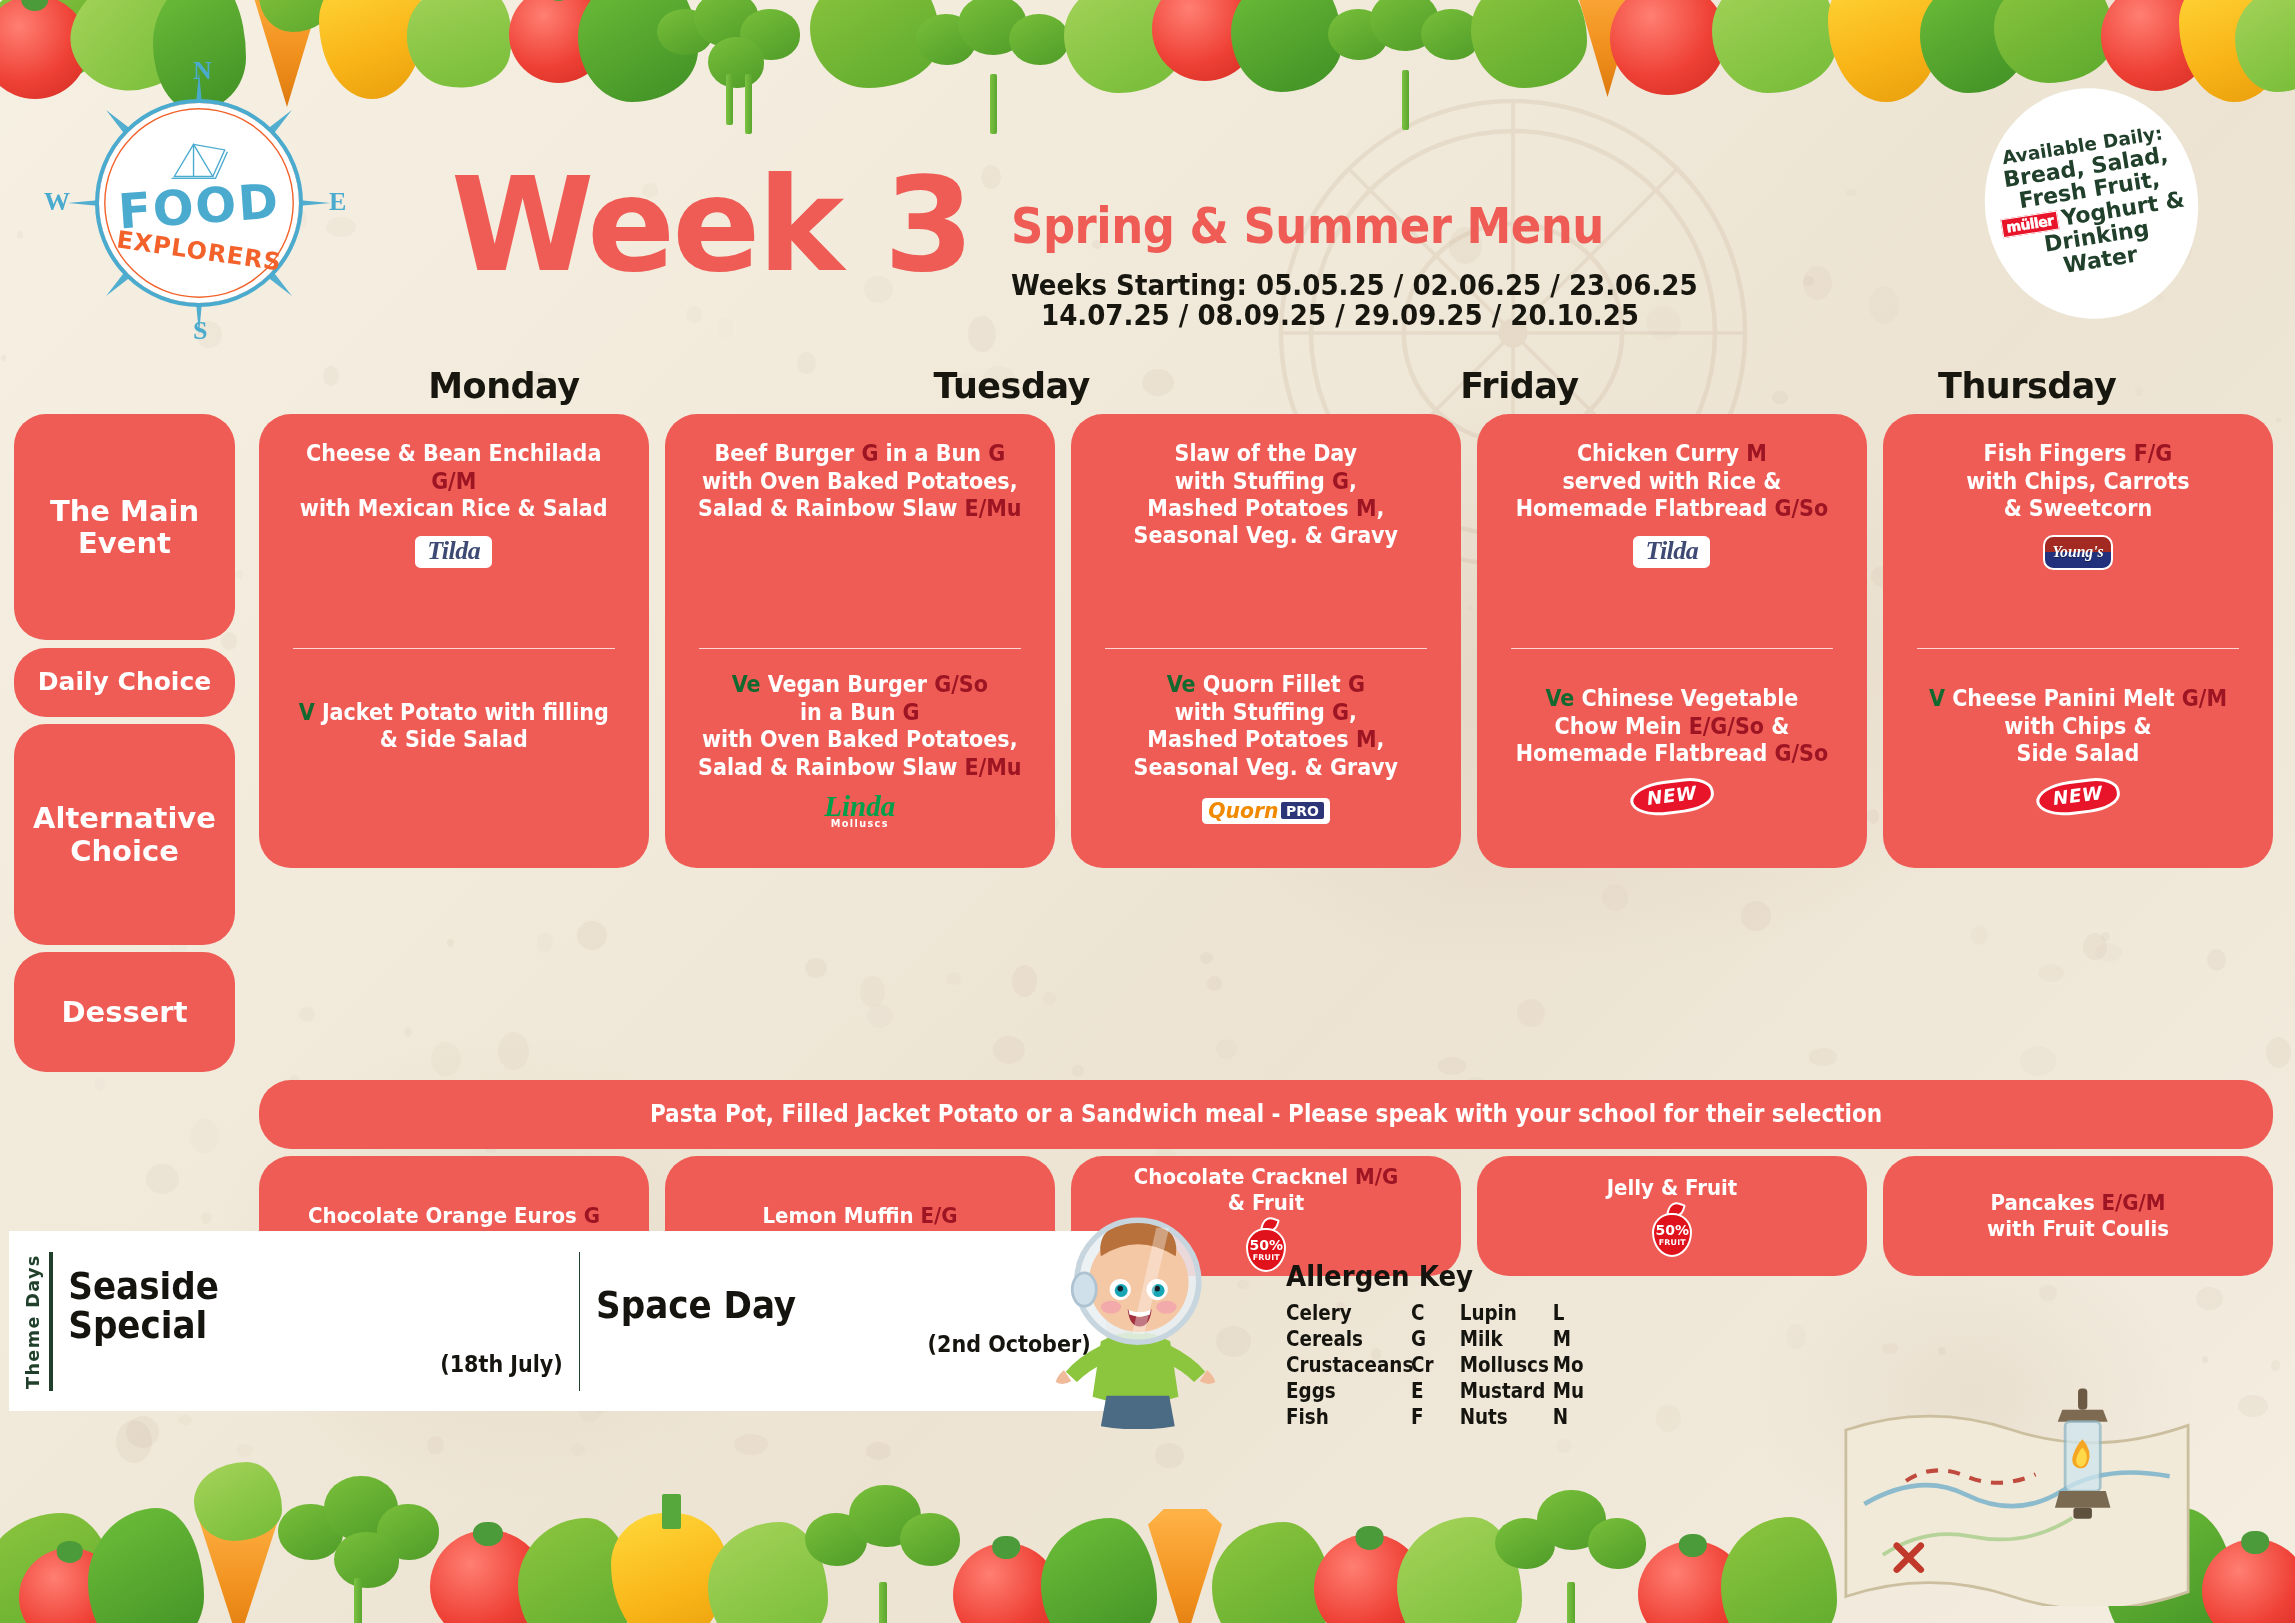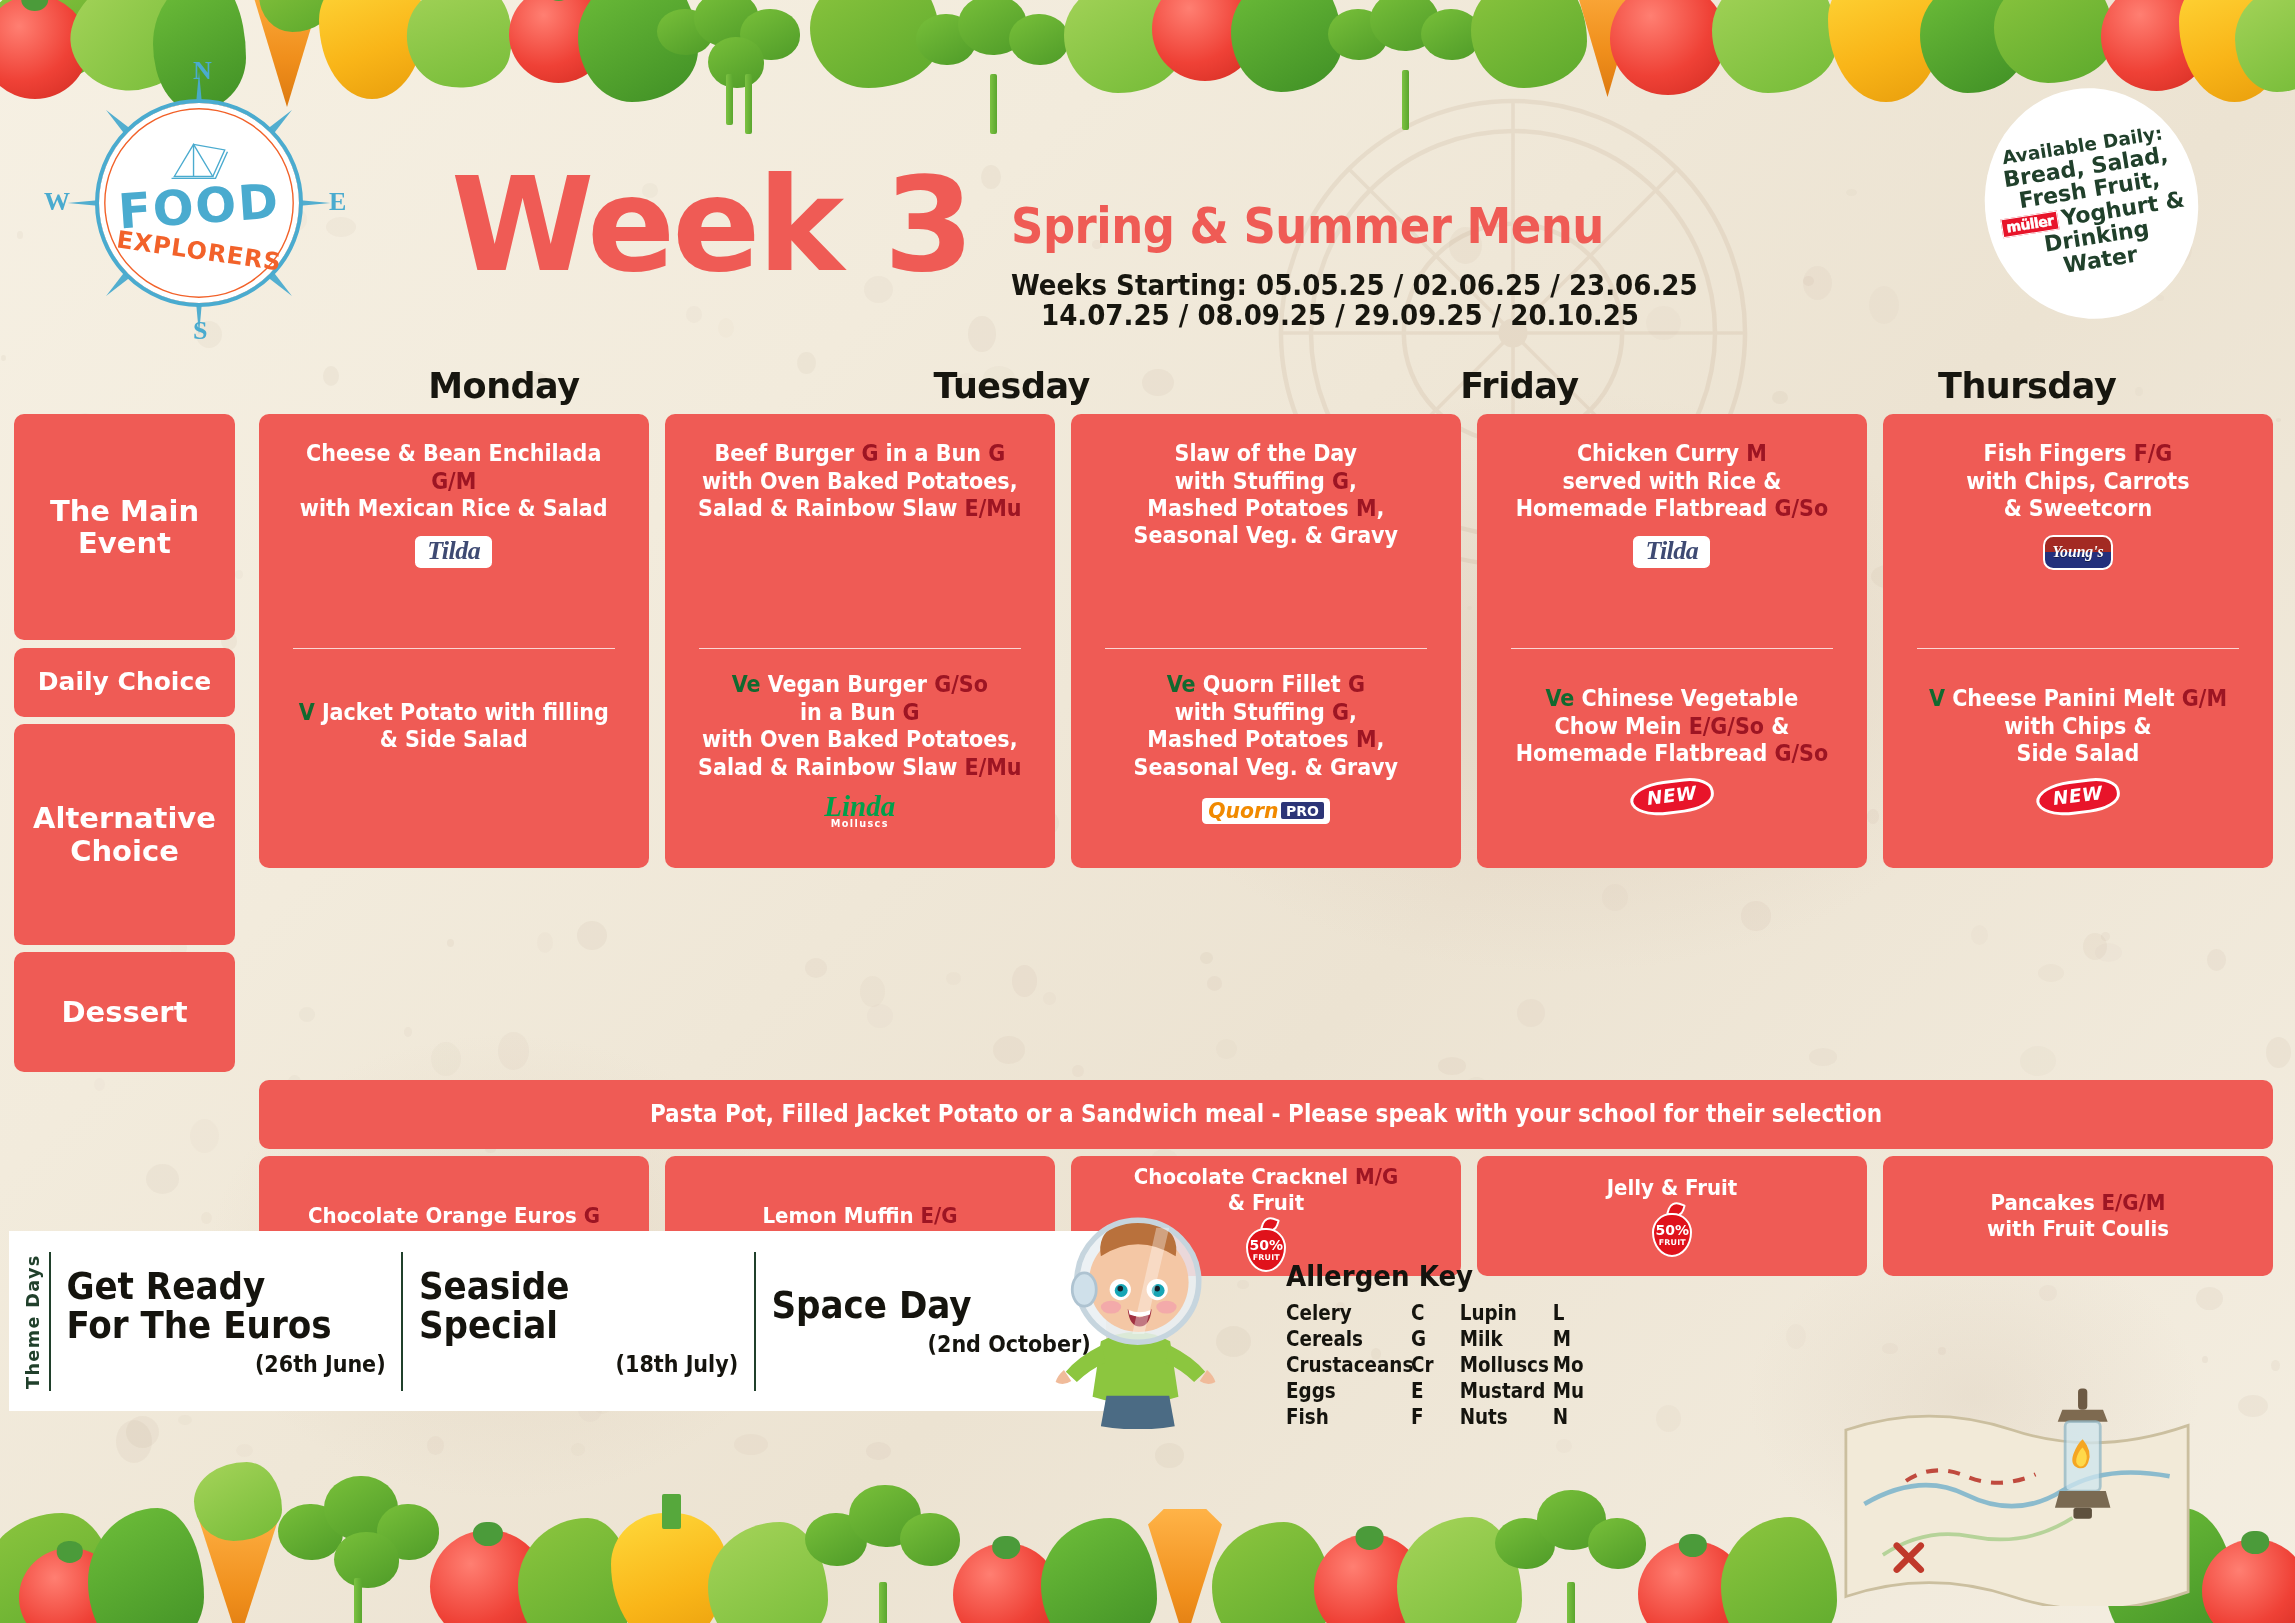--- a/index.html
+++ b/index.html
@@ -125,21 +125,21 @@
     flex:1; text-align:center; margin:0 7.9px;
     font-size:35px; font-weight:700; color:#17160f;
     font-family:"DejaVu Sans", sans-serif; letter-spacing:-0.5px;
   }
 
   .body-rows { display:flex; margin-top:8.3px; }
   .labelcol { width:221px; flex:none; margin-right:15.7px; }
   .daycols { flex:1; display:flex; }
   .daycol { flex:1; margin:0 7.9px; }
 
-  .card { background:#ef5b55; border-radius:10px; color:#fff; }
+  .card { background:#ef5b55; border-radius:32px; color:#fff; }
 
   .lbl {
     display:flex; align-items:center; justify-content:center; text-align:center;
     font-size:29px; font-weight:700; font-family:"DejaVu Sans", sans-serif;
     line-height:1.12;
   }
   .lbl-main   { height:226px; }
   .lbl-alt    { height:221px; margin-top:7.4px; }
   .lbl-daily  { height:69px; margin-top:7.4px; font-size:25px; }
   .lbl-dess   { height:120px; margin-top:7.4px; }
@@ -770,24 +770,20 @@
       <div class="card desscard">
         <div class="dish"><span>Pancakes </span><span class="alg">E/G/M</span></div>
         <div class="dish"><span>with Fruit Coulis</span></div>
       </div>
     </div>
 </div>
 
 <div class="theme-panel">
   <div class="theme-vert">Theme Days</div>
   <div class="theme-rule"></div>
-  <div class="theme-item">
-    <div class="tname">Get Ready<br>For The Euros</div>
-    <div class="tdate">(26th June)</div>
-  </div>
   <div class="theme-rule"></div>
   <div class="theme-item">
     <div class="tname">Seaside<br>Special</div>
     <div class="tdate">(18th July)</div>
   </div>
   <div class="theme-rule"></div>
   <div class="theme-item">
     <div class="tname">Space Day</div>
     <div class="tdate">(2nd October)</div>
   </div>

